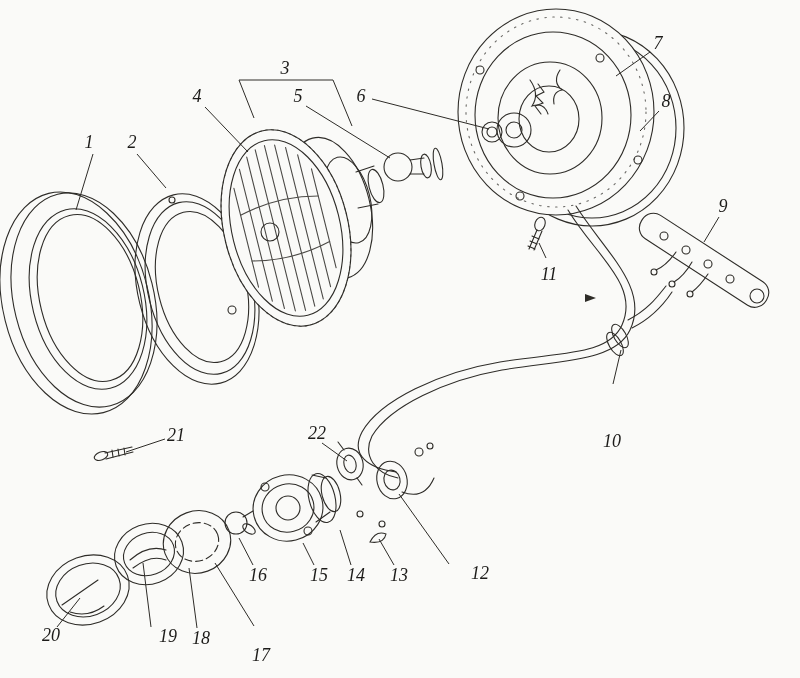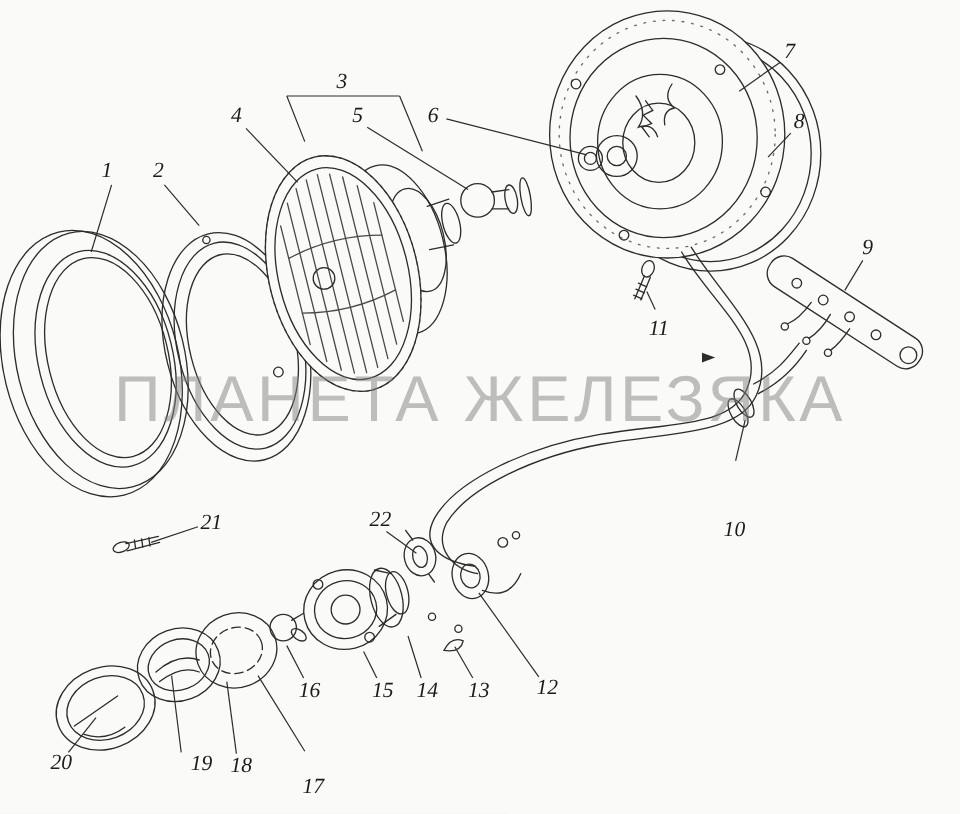--- a/index.html
+++ b/index.html
@@ -233,35 +233,34 @@
       <line x1="314" y1="565" x2="303" y2="543"></line>
       <line x1="253" y1="565" x2="239" y2="538"></line>
       <line x1="254" y1="626" x2="215" y2="563"></line>
       <line x1="197" y1="628" x2="189" y2="568"></line>
       <line x1="151" y1="627" x2="143" y2="563"></line>
       <line x1="57" y1="627" x2="80" y2="598"></line>
       <line x1="165" y1="439" x2="126" y2="452"></line>
       <line x1="322" y1="443" x2="347" y2="461"></line>
     </svg>
 
-  <div class="watermark">ПЛАНЕТА ЖЕЛЕЗЯКА</div>
 
   <div class="callout-layer">
       <span class="callout" style="left: 89px; top: 142px;">1</span>
       <span class="callout" style="left: 132px; top: 142px;">2</span>
       <span class="callout" style="left: 285px; top: 68px;">3</span>
       <span class="callout" style="left: 197px; top: 96px;">4</span>
       <span class="callout" style="left: 298px; top: 96px;">5</span>
       <span class="callout" style="left: 361px; top: 96px;">6</span>
       <span class="callout" style="left: 658px; top: 43px;">7</span>
       <span class="callout" style="left: 666px; top: 101px;">8</span>
       <span class="callout" style="left: 723px; top: 206px;">9</span>
       <span class="callout" style="left: 612px; top: 395px; margin-top: 46px;">10</span>
       <span class="callout" style="left: 549px; top: 274px; font-family: Liberation Serif, serif;">11</span>
-      <span class="callout" style="left: 456px; top: 573px;">12</span>
+      <span class="callout" style="left: 480px; top: 573px;">12</span>
       <span class="callout" style="left: 399px; top: 575px;">13</span>
       <span class="callout" style="left: 356px; top: 575px;">14</span>
       <span class="callout" style="left: 319px; top: 575px;">15</span>
       <span class="callout" style="left: 258px; top: 575px; text-align: right;">16</span>
       <span class="callout" style="left: 261px; top: 655px;">17</span>
       <span class="callout" style="left: 201px; top: 638px;">18</span>
       <span class="callout" style="left: 156px; top: 636px; margin-left: 12px;">19</span>
       <span class="callout" style="left: 51px; top: 635px;">20</span>
       <span class="callout" style="left: 176px; top: 435px;">21</span>
       <span class="callout" style="left: 317px; top: 433px;">22</span>

